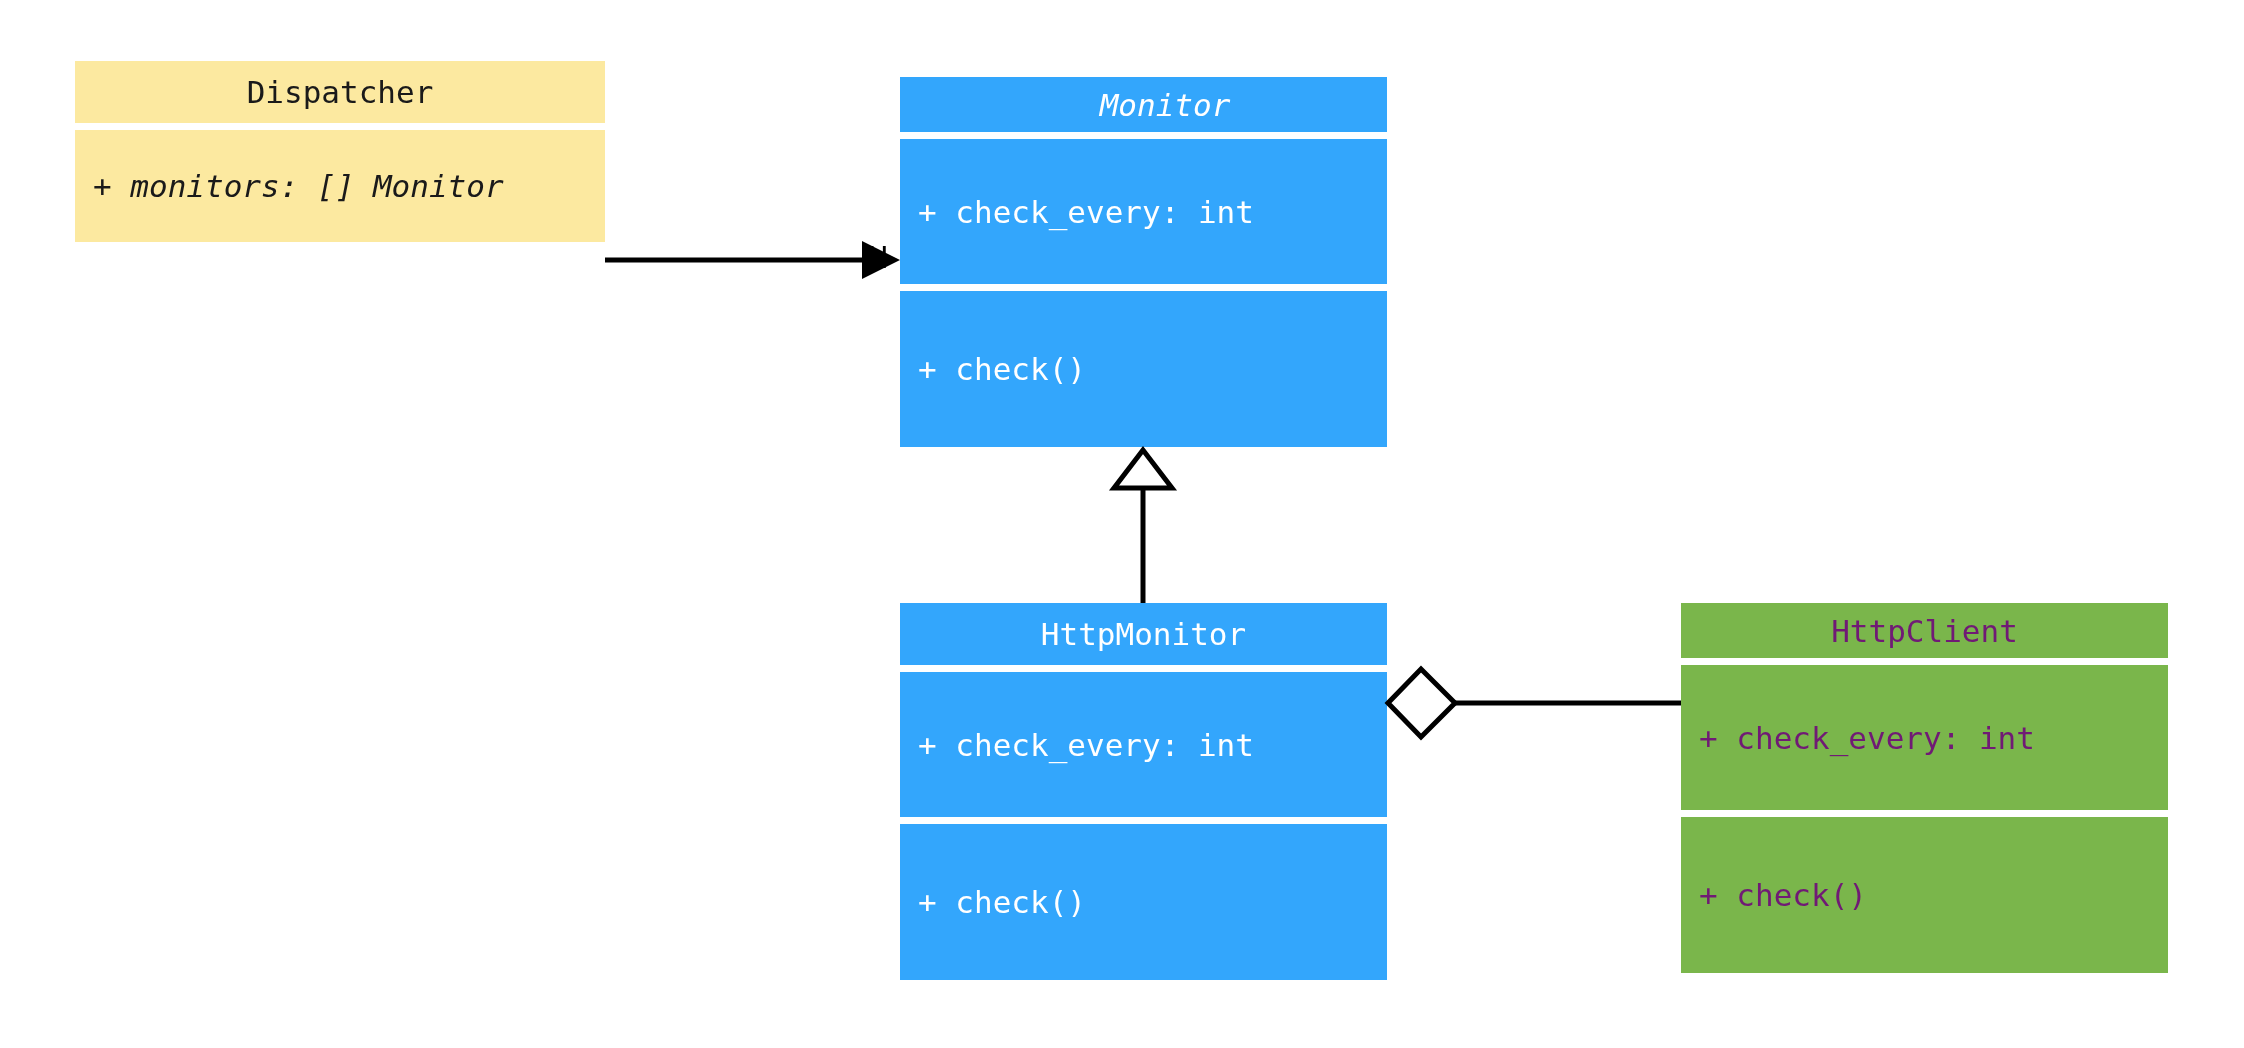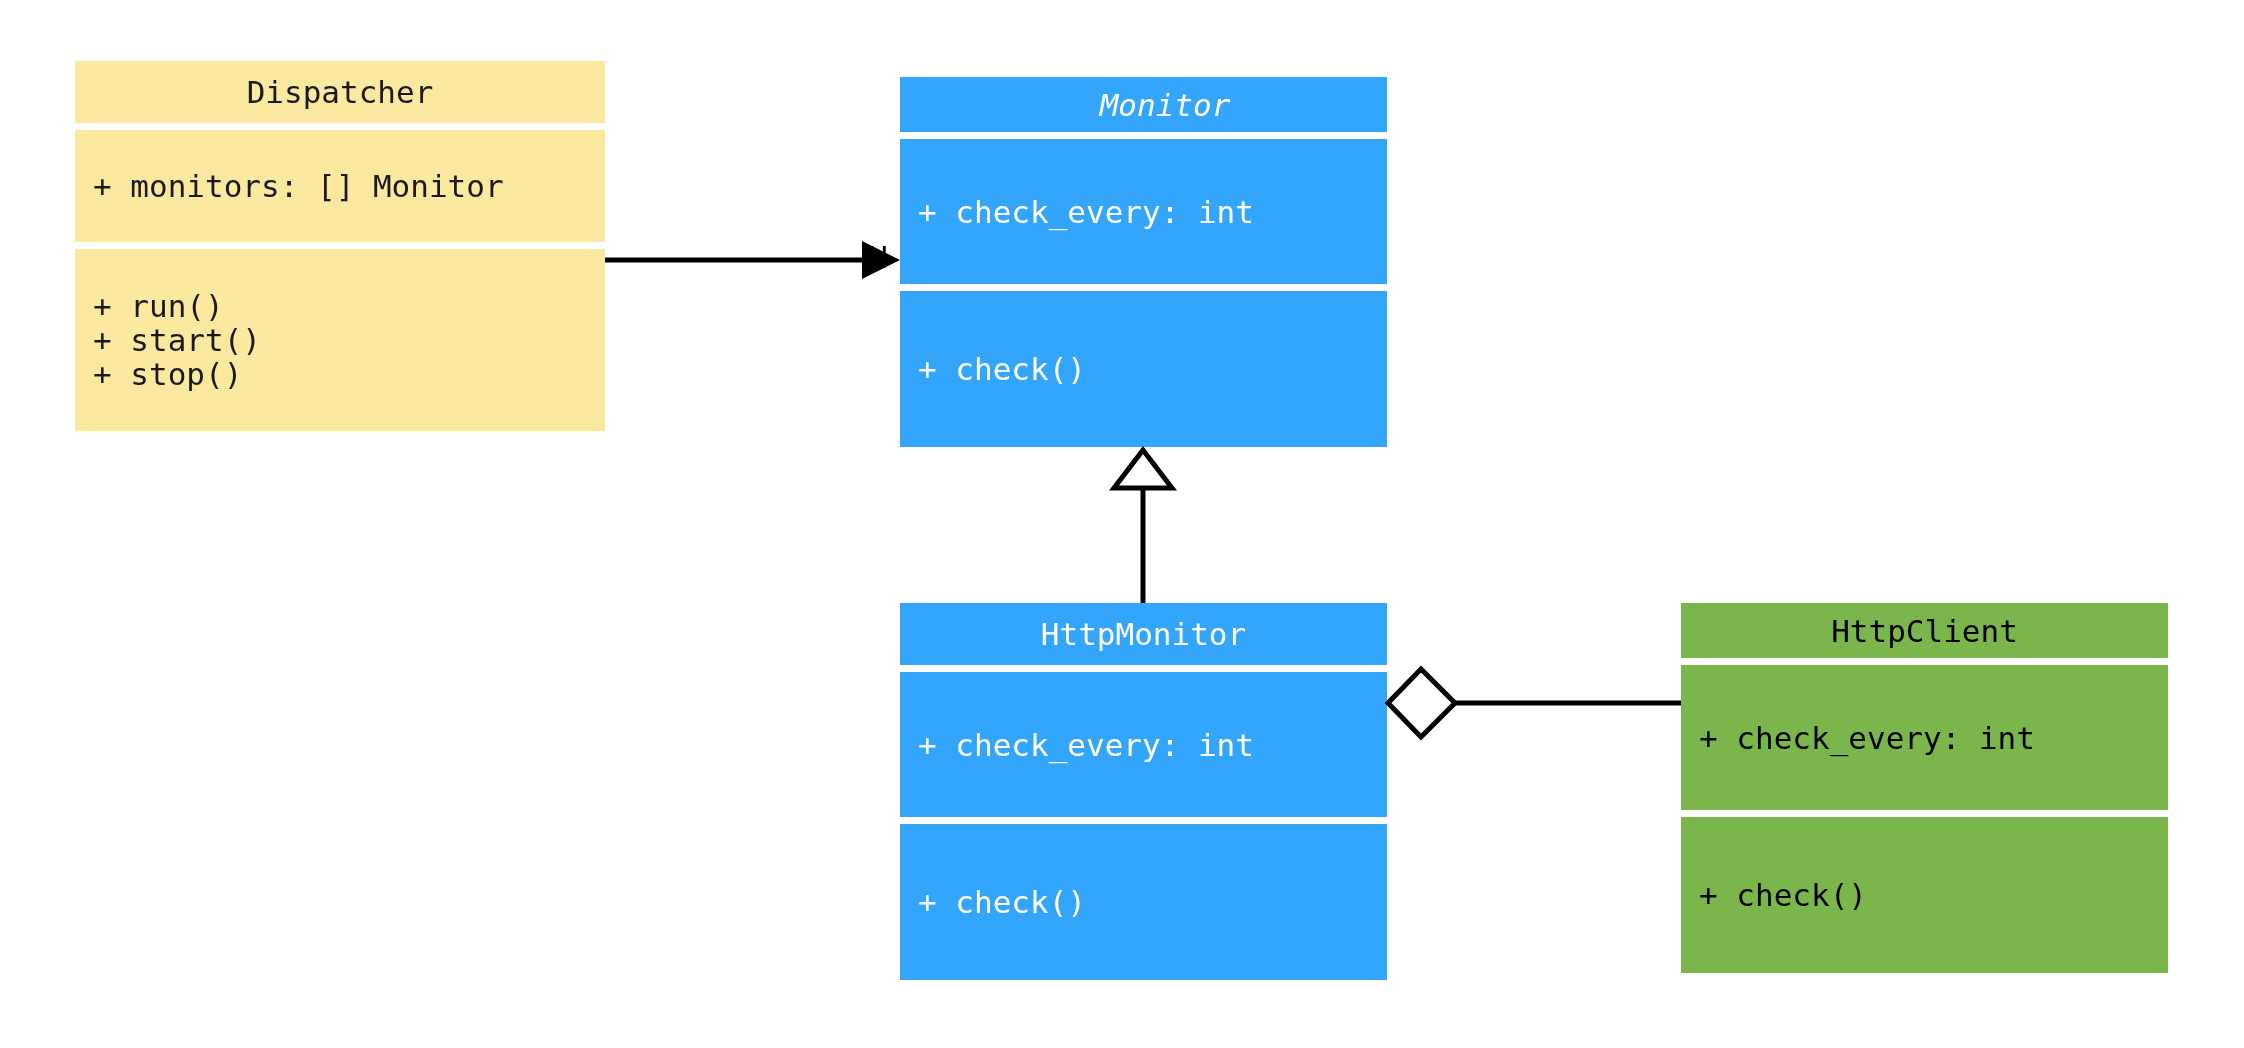--- a/index.html
+++ b/index.html
@@ -50,21 +50,21 @@
   
   .gap {
     width: 100%;
     background: #ffffff;
   }
   
   .theme-yellow .compartment { background: #fce9a0; color: #1a1a1a; }
   
   .theme-blue .compartment { background: #33a6fc; color: #ffffff; }
   
-  .theme-green .compartment { background: #7ab64b; color: #000000; }
+  .theme-green .compartment { background: #7ab64b; color: #701a75; }
 
   .italic-title { font-style: italic; padding-left: 43px; }
 
   
   .connector-svg {
     position: absolute;
     left: 0;
     top: 0;
     width: 2244px;
     height: 1048px;
@@ -81,29 +81,24 @@
 </head>
 <body>
 
 <div id="canvas">
 
   <div class="uml-class theme-yellow" id="cls-dispatcher" style="left:75px; top:61px; width:530px; height:370px;">
     <div class="compartment title" style="height:62px;">
       <span>Dispatcher</span>
     </div>
     <div class="gap" style="height:7px;"></div>
-    <div class="compartment members" style="height:112px;">
+    <div class="compartment members" style="height:112px;font-style:italic;">
       <span class="member-line">+ monitors: [] Monitor</span>
     </div>
     <div class="gap" style="height:7px;"></div>
-    <div class="compartment members" style="height:182px;">
-      <span class="member-line">+ run()</span>
-      <span class="member-line">+ start()</span>
-      <span class="member-line">+ stop()</span>
-    </div>
   </div>
 
   <div class="uml-class theme-blue" id="cls-monitor" style="left:900px; top:77px; width:487px; height:370px;">
     <div class="compartment title italic-title" style="height:55px;">
       <span>Monitor</span>
     </div>
     <div class="gap" style="height:7px;"></div>
     <div class="compartment members" style="height:145px;">
       <span class="member-line">+ check_every: int</span>
     </div>

